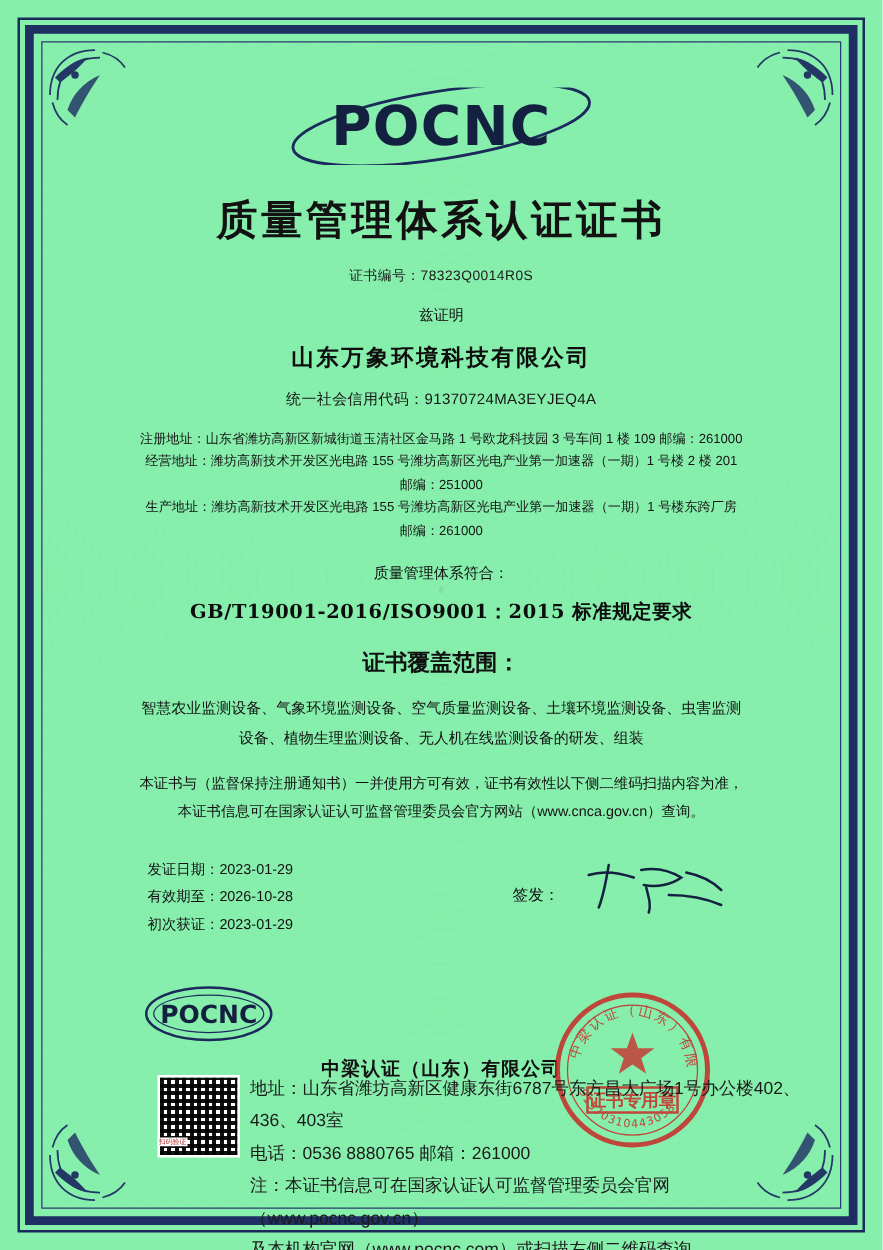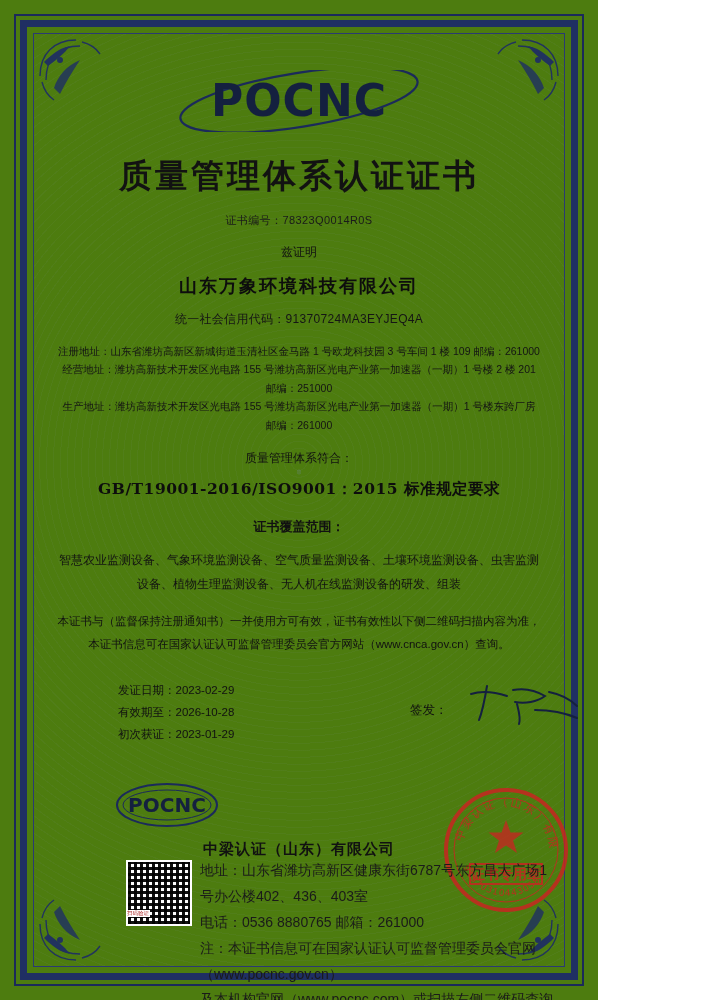--- a/index.html
+++ b/index.html
@@ -8,23 +8,23 @@
     background: #ffffff;
   }
   body {
     width: 706px;
     height: 1000px;
     font-family: "Liberation Sans", sans-serif;
     overflow: hidden;
   }
   .certificate {
     position: relative;
-    width: 598px;
+    width: 706px;
     height: 1000px;
-    background: #4d7c0f;
+    background: #86efac;
     box-sizing: border-box;
   }
   
   .border-outer {
     position: absolute;
     left: 14px; top: 14px; right: 14px; bottom: 14px;
     border: 2px solid #1b2a5a;
     box-sizing: border-box;
   }
   .border-mid {
@@ -125,21 +125,21 @@
   .standard {
     margin-top: 12px;
     font-family: "DejaVu Serif", serif;
     font-size: 15.5px;
     font-weight: bold;
     color: #0d0d0d;
     letter-spacing: 0.5px;
   }
   .scope-title {
     margin-top: 18px;
-    font-size: 13px;
+    font-size: 18px;
     font-weight: bold;
     color: #111;
   }
   .scope-body {
     margin-top: 12px;
     font-size: 12px;
     line-height: 2.0;
     color: #121212;
   }
   .notes {
@@ -345,21 +345,21 @@
       <div>设备、植物生理监测设备、无人机在线监测设备的研发、组装</div>
     </div>
 
     <div class="notes">
       <div>本证书与（监督保持注册通知书）一并使用方可有效，证书有效性以下侧二维码扫描内容为准，</div>
       <div>本证书信息可在国家认证认可监督管理委员会官方网站（www.cnca.gov.cn）查询。</div>
     </div>
 
     <div class="dates-row">
       <div class="dates">
-        <div>发证日期：2023-02-29</div>
+        <div>发证日期：2023-01-29</div>
         <div>有效期至：2026-10-28</div>
         <div>初次获证：2023-01-29</div>
       </div>
       <div class="issuer">签发：</div>
       <div class="signature">
         <svg width="120" height="48" viewBox="0 0 120 48">
           <g fill="none" stroke="#14203f" stroke-width="2" stroke-linecap="round">
             <path d="M6 14 C18 10 30 12 42 16"></path>
             <path d="M22 6 C20 18 18 30 14 40"></path>
             <path d="M48 10 C58 8 70 10 80 16 C72 22 60 24 50 22"></path>

